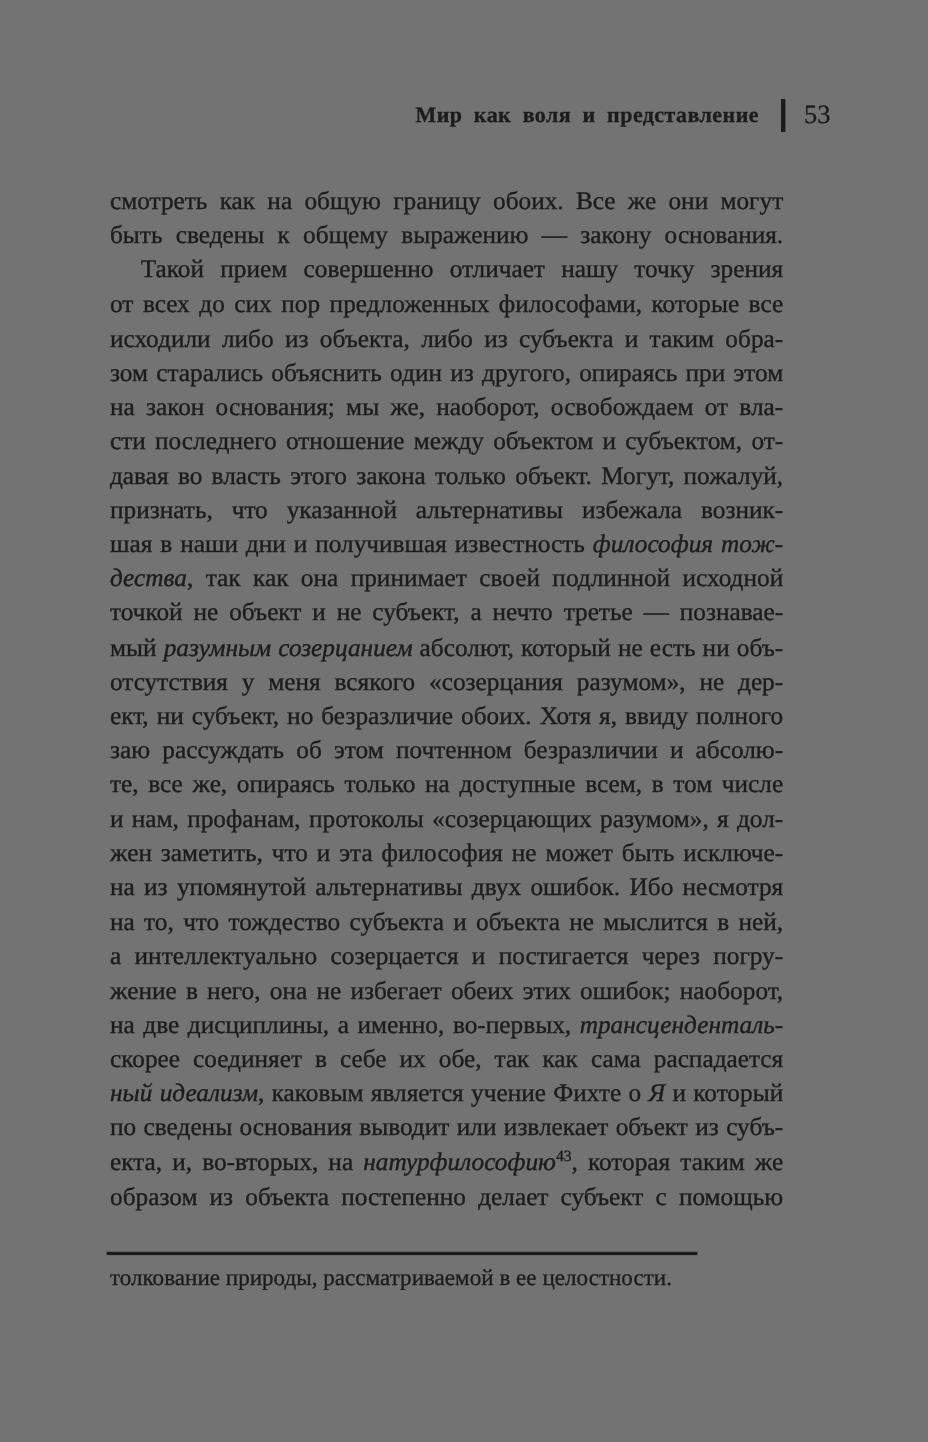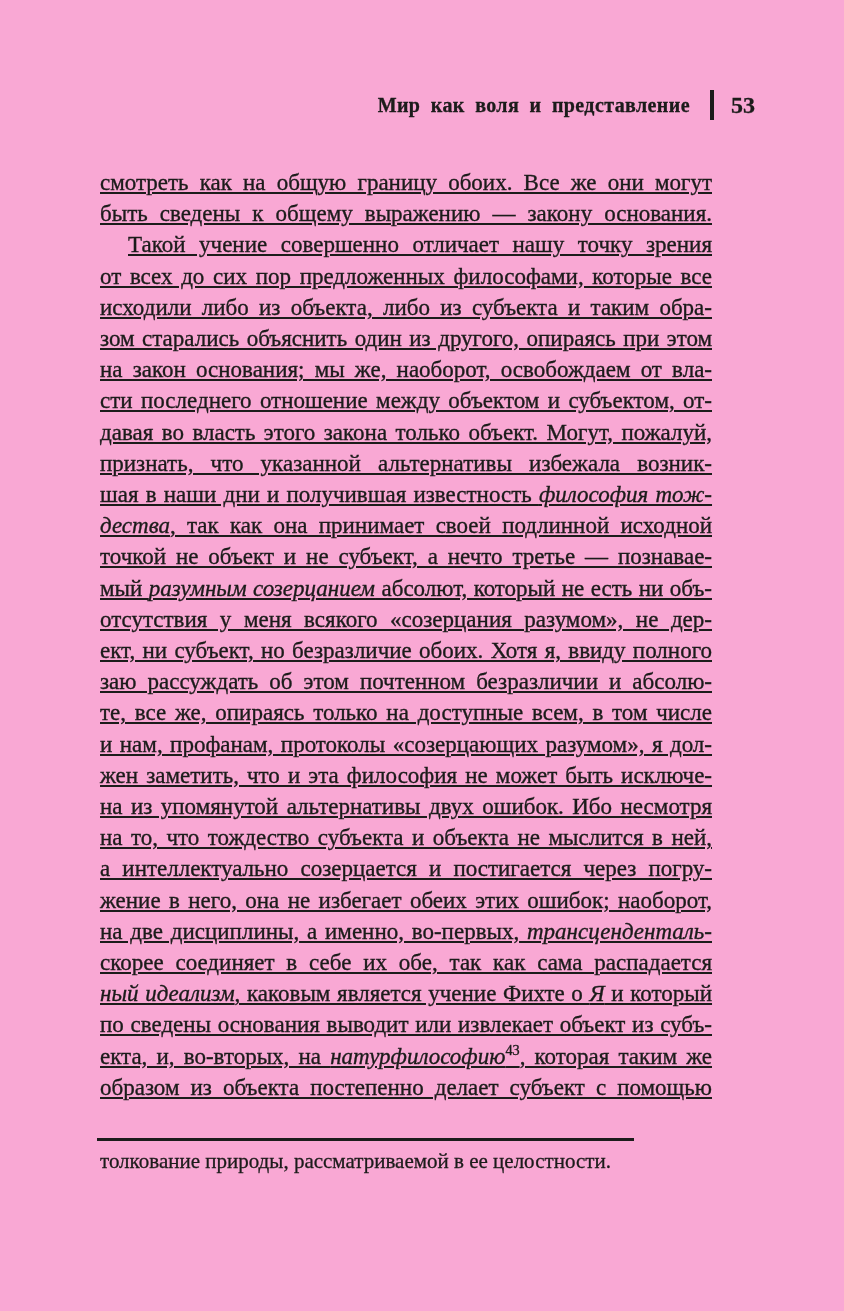--- a/index.html
+++ b/index.html
@@ -4,46 +4,46 @@
 <style>
   html, body { margin: 0; padding: 0; }
   body {
     width: 844px; height: 1311px;
     background: #ffffff;
     font-family: "Liberation Serif", "DejaVu Serif", serif;
     color: #1c1c1b;
     position: relative;
     overflow: hidden;
   }
-  .page { position: absolute; inset: 0; background: #f9a8d4; }
+  .page { position: absolute; inset: 0; background: #737373; }
 
   
   .running-head {
     position: absolute; top: 90px; right: 89px;
     display: flex; align-items: center;
   }
   .running-head .title {
     font-weight: bold; font-size: 20px;
     letter-spacing: 0.4px; word-spacing: 5px;
     -webkit-text-stroke: 0.3px;
     white-space: nowrap;
   }
   .running-head .divider {
     width: 4px; height: 30px; background: #1c1c1b;
     margin-left: 20px; margin-right: 17px;
   }
   .running-head .page-num {
-    font-weight: bold; font-size: 24px;
+    font-weight: normal; font-size: 24px;
     -webkit-text-stroke: 0.3px;
   }
 
   
   .body-text {
     position: absolute; left: 100px; top: 167px; width: 612px;
-    font-size: 23px; line-height: 31.2px; text-decoration: underline;
+    font-size: 23px; line-height: 31.2px;
     -webkit-text-stroke: 0.35px;
   }
   .tline {
     text-align: justify;
     text-align-last: justify;
   }
   .tline.indent { text-indent: 28px; }
   .tline.noj { text-align: center; text-align-last: left; }
   .italic { font-style: italic; margin-top: 32px; }
   .sup {
@@ -70,21 +70,21 @@
 
   <header class="running-head">
     <span class="title">Мир как воля и представление</span>
     <span class="divider"></span>
     <span class="page-num">53</span>
   </header>
 
   <main class="body-text" id="body-lines">
       <div class="tline"><span>смотреть как на общую границу обоих. Все же они могут</span></div>
       <div class="tline"><span>быть сведены к общему выражению — закону основания.</span></div>
-      <div class="tline indent"><span>Такой учение совершенно отличает нашу точку зрения</span></div>
+      <div class="tline indent"><span>Такой прием совершенно отличает нашу точку зрения</span></div>
       <div class="tline"><span>от всех до сих пор предложенных философами, которые все</span></div>
       <div class="tline"><span>исходили либо из объекта, либо из субъекта и таким обра-</span></div>
       <div class="tline"><span>зом старались объяснить один из другого, опираясь при этом</span></div>
       <div class="tline"><span>на закон основания; мы же, наоборот, освобождаем от вла-</span></div>
       <div class="tline"><span>сти последнего отношение между объектом и субъектом, от-</span></div>
       <div class="tline"><span>давая во власть этого закона только объект. Могут, пожалуй,</span></div>
       <div class="tline"><span>признать, что указанной альтернативы избежала возник-</span></div>
       <div class="tline"><span>шая в наши дни и получившая известность </span><span class="italic">философия тож-</span></div>
       <div class="tline"><span class="italic">дества</span><span>, так как она принимает своей подлинной исходной</span></div>
       <div class="tline"><span>точкой не объект и не субъект, а нечто третье — познавае-</span></div>

